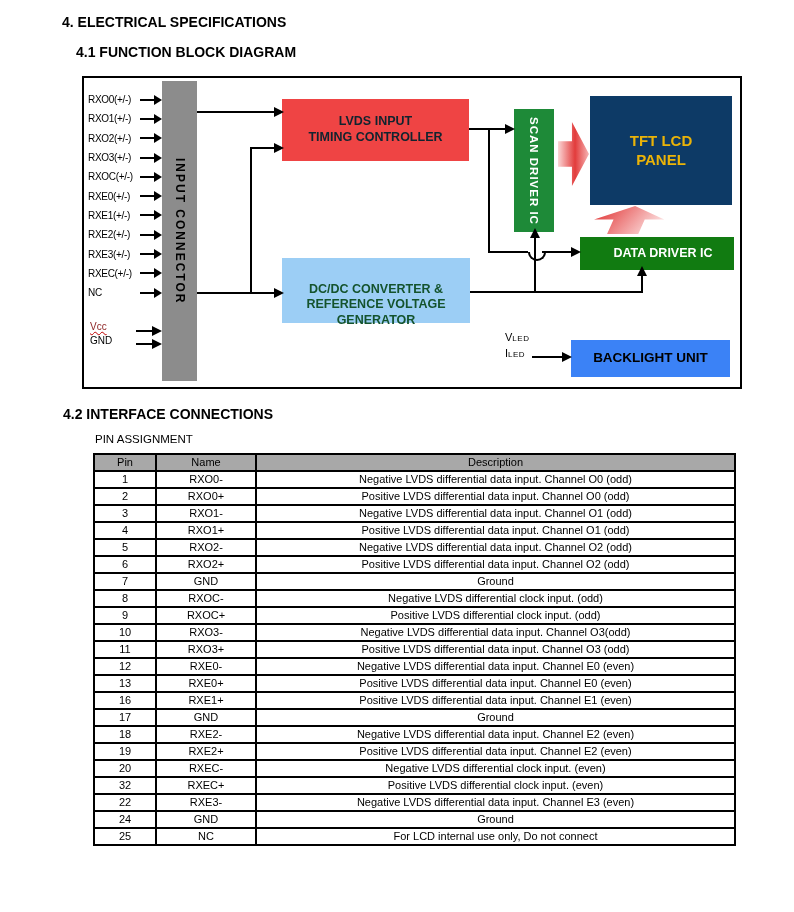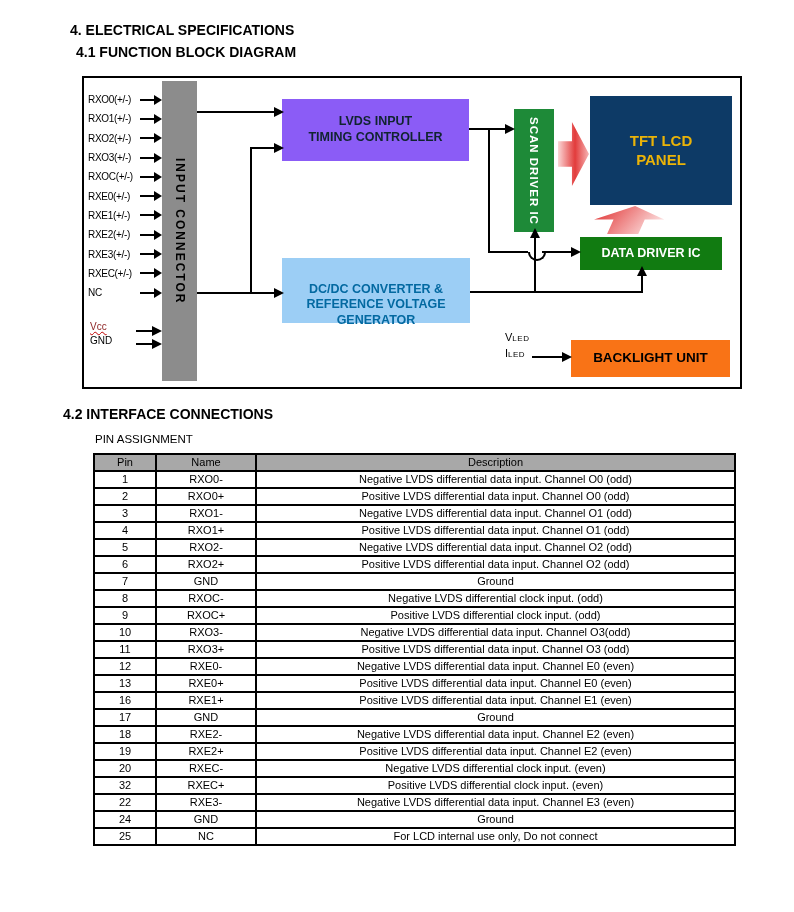--- a/index.html
+++ b/index.html
@@ -1,18 +1,18 @@
 <!DOCTYPE html>
 <html><head>
 <meta charset="utf-8">
 <style>
   html,body{margin:0;padding:0;background:#fff;}
   .page{position:relative;width:794px;height:912px;background:#fff;
         font-family:"Liberation Sans", sans-serif;color:#000;overflow:hidden;}
-  .h-main{position:absolute;left:62px;top:14px;font-size:14px;font-weight:bold;margin:8px;}
+  .h-main{position:absolute;left:62px;top:14px;font-size:14px;font-weight:bold;margin:0;}
   .h-sub41{position:absolute;left:76px;top:44px;font-size:14px;font-weight:bold;margin:0;}
   .h-sub42{position:absolute;left:63px;top:406px;font-size:14px;font-weight:bold;margin:0;}
   .pin-assign{position:absolute;left:95px;top:433px;font-size:11.5px;}
 
   
   .diagram{position:absolute;left:82px;top:76px;width:656px;height:309px;
            border:2px solid #000;background:#fff;}
   .box{position:absolute;display:flex;align-items:center;justify-content:center;
        text-align:center;font-weight:bold;}
   .box .lbl{white-space:pre-line;line-height:1.25;}
@@ -127,40 +127,40 @@
     <span class="pwr-label vcc" style="left: 6px; top: 243px; color: rgb(139, 31, 31);">Vcc</span>
     <span class="hline" style="left:52px;top:252px;width:17px;"></span>
     <span class="arr-r" style="left:68px;top:248px;"></span>
     <span class="pwr-label" style="left:6px;top:257px;">GND</span>
     <span class="hline" style="left:52px;top:265px;width:17px;"></span>
     <span class="arr-r" style="left:68px;top:261px;"></span>
 
     <div class="box connector" style="background: rgb(140, 140, 140);">
       <span class="vtext">INPUT CONNECTOR</span>
     </div>
-    <div class="box lvds" style="background: #8b5cf6;">
+    <div class="box lvds" style="background: #ef4444;">
       <span class="lbl" style="color: rgb(16, 36, 47);">LVDS INPUT
 TIMING CONTROLLER</span>
     </div>
     <div class="box dcdc" style="background: rgb(156, 206, 245);">
-      <span class="lbl" style="color: #0369a1; margin-top: 29px;">DC/DC CONVERTER &amp;
+      <span class="lbl" style="color: #14532d; margin-top: 29px;">DC/DC CONVERTER &amp;
 REFERENCE VOLTAGE
 GENERATOR</span>
     </div>
     <div class="box scan" style="background: rgb(30, 138, 56);">
       <span class="vtext">SCAN DRIVER IC</span>
     </div>
     <div class="box tft" style="background: rgb(13, 58, 102);">
       <span class="lbl">TFT LCD
 PANEL</span>
     </div>
-    <div class="box datadrv" style="background: rgb(17, 123, 17);">
+    <div class="box datadrv" style="background: rgb(17, 123, 17); padding-left: 12px;">
       <span class="lbl">DATA DRIVER IC</span>
     </div>
-    <div class="box backlight" style="background: #f97316;">
+    <div class="box backlight" style="background: #3b82f6;">
       <span class="lbl">BACKLIGHT UNIT</span>
     </div>
 
     <span class="hline" style="left:113px;top:33px;width:78px;"></span>
     <span class="arr-r" style="left:190px;top:29px;"></span>
     <span class="hline" style="left:167px;top:69px;width:24px;"></span>
     <span class="arr-r" style="left:190px;top:65px;"></span>
     <span class="vline" style="left:166px;top:69px;height:147px;"></span>
     <span class="hline" style="left:113px;top:214px;width:78px;"></span>
     <span class="arr-r" style="left:190px;top:210px;"></span>

